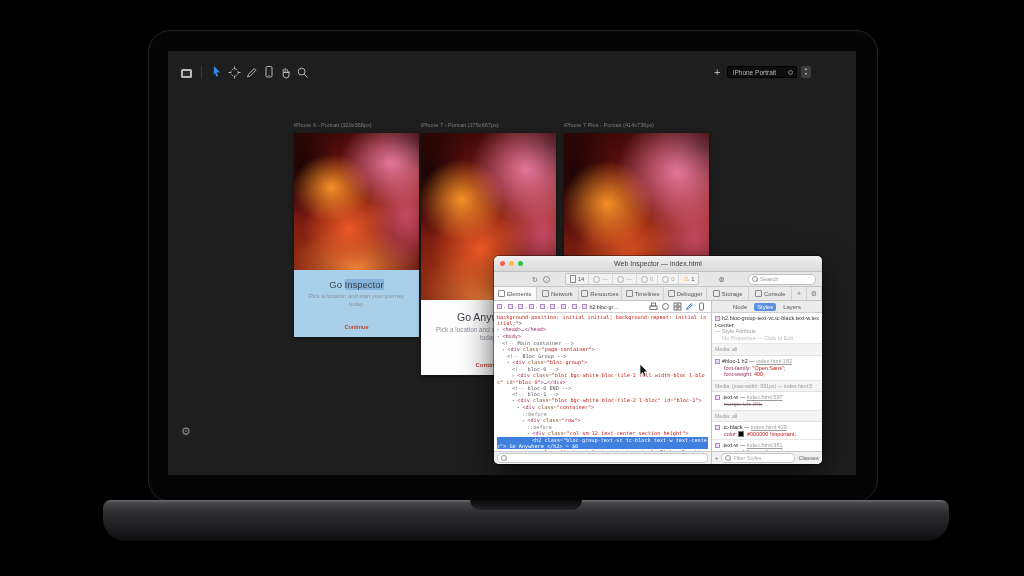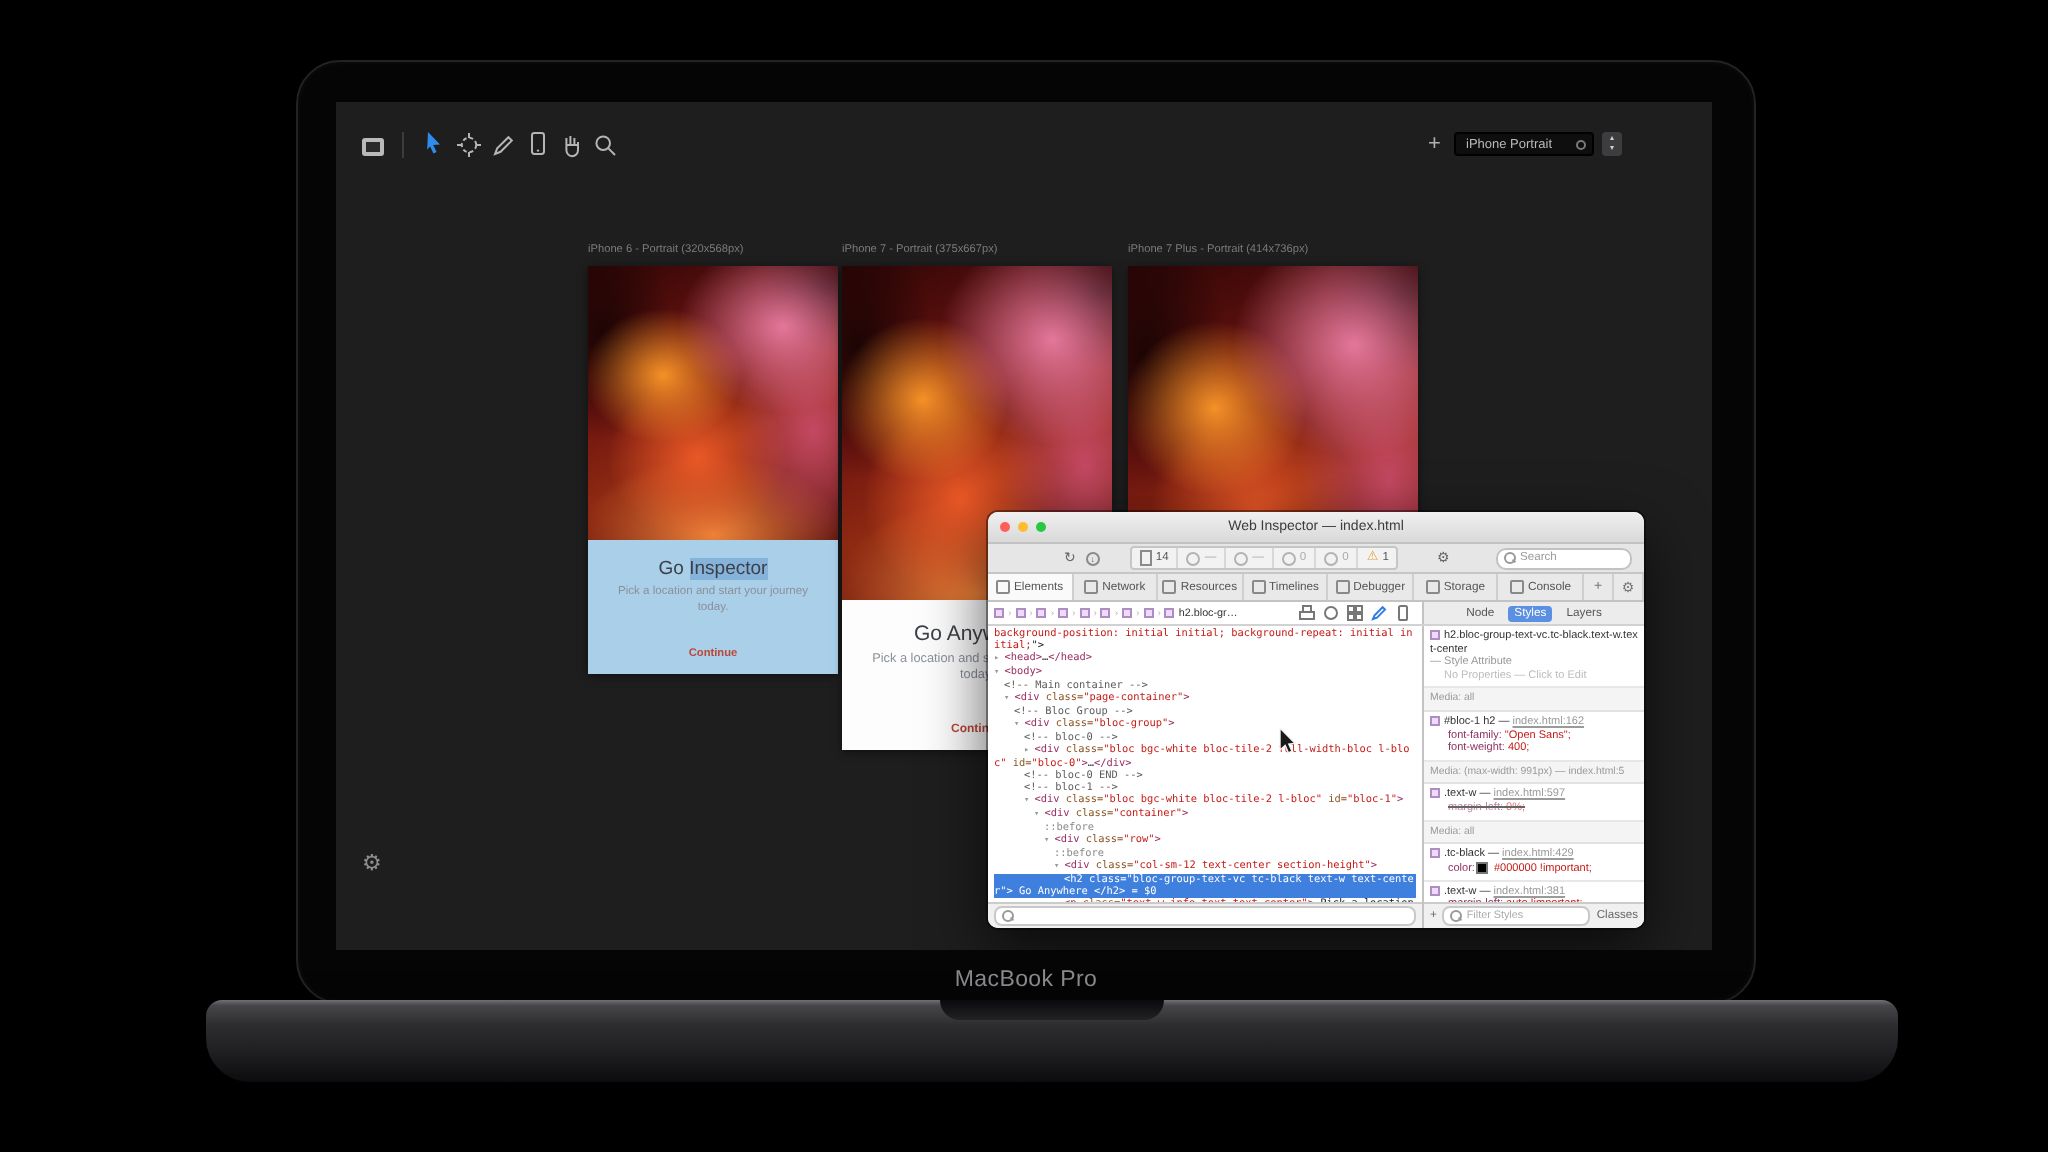--- a/index.html
+++ b/index.html
@@ -421,19 +421,18 @@
         </div>
       </div>
 
       <span class="mouse-cursor" style="left:471px;top:313px;">
         <svg width="10" height="14">
             <path d="M1 0 L1 11 L3.6 8.7 L5.2 12.4 L7 11.6 L5.4 8 L8.6 7.7 Z" fill="#1a1a1a" stroke="#f5f5f5" stroke-width="0.7"></path>
           </svg>
       </span>
 
     </div>
-    <div class="brand">MacBook Pro</div>
   </div>
 
   <div class="laptop-base">
     <div class="base-notch"></div>
   </div>
 </div>
 
 </body></html>

